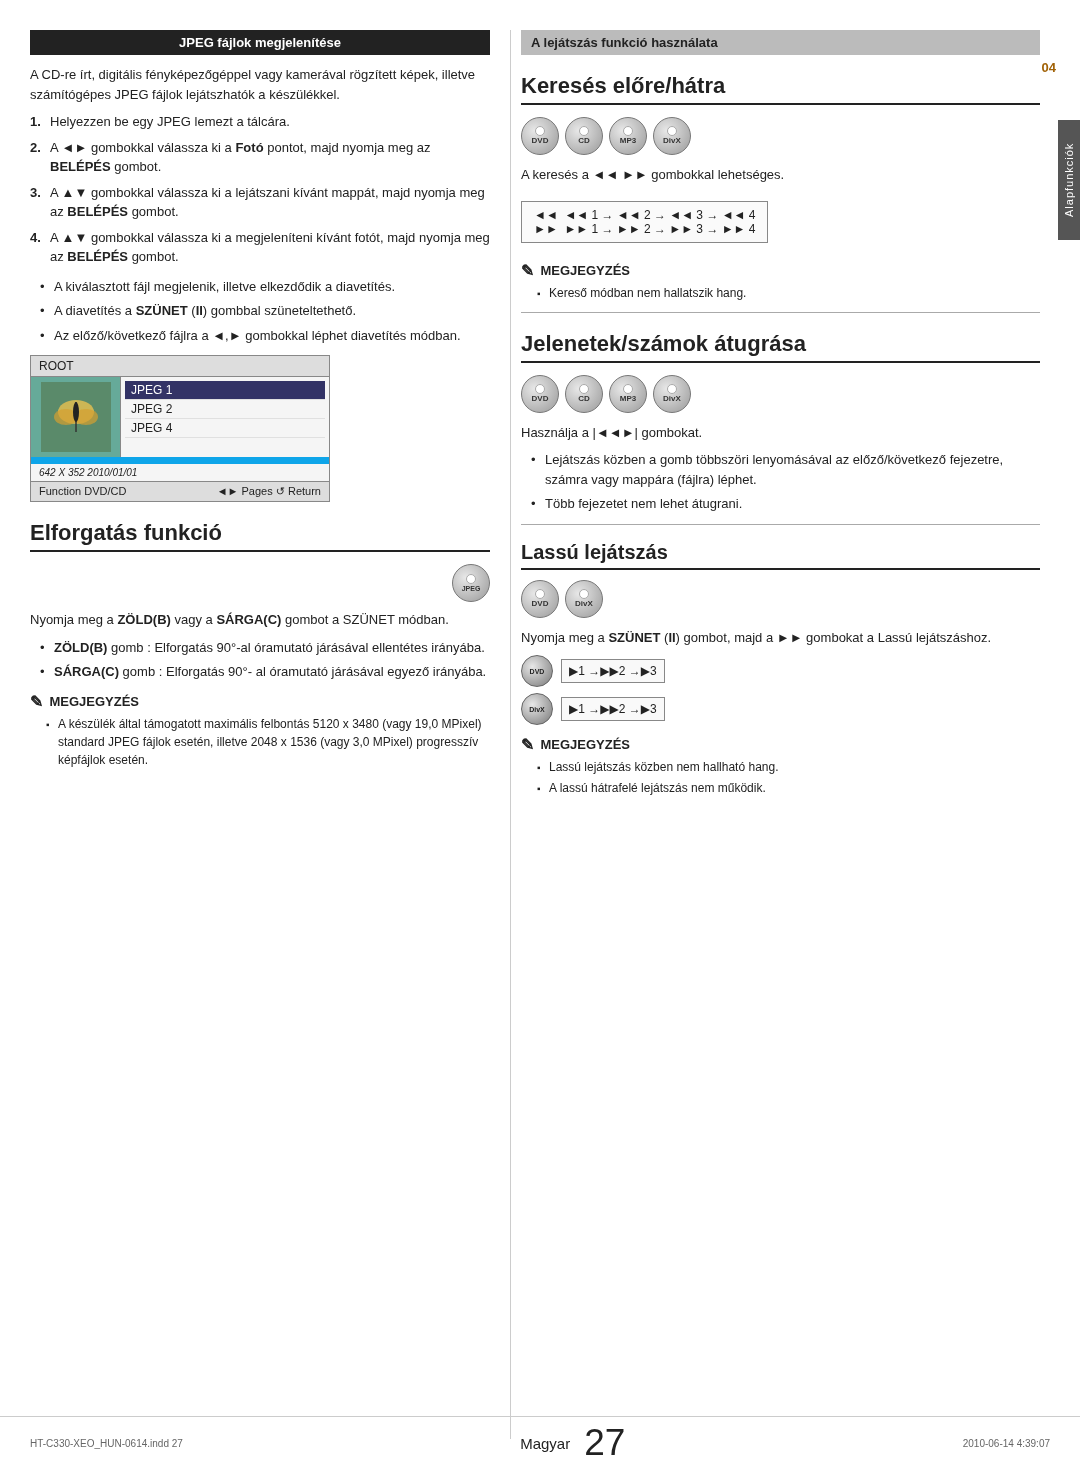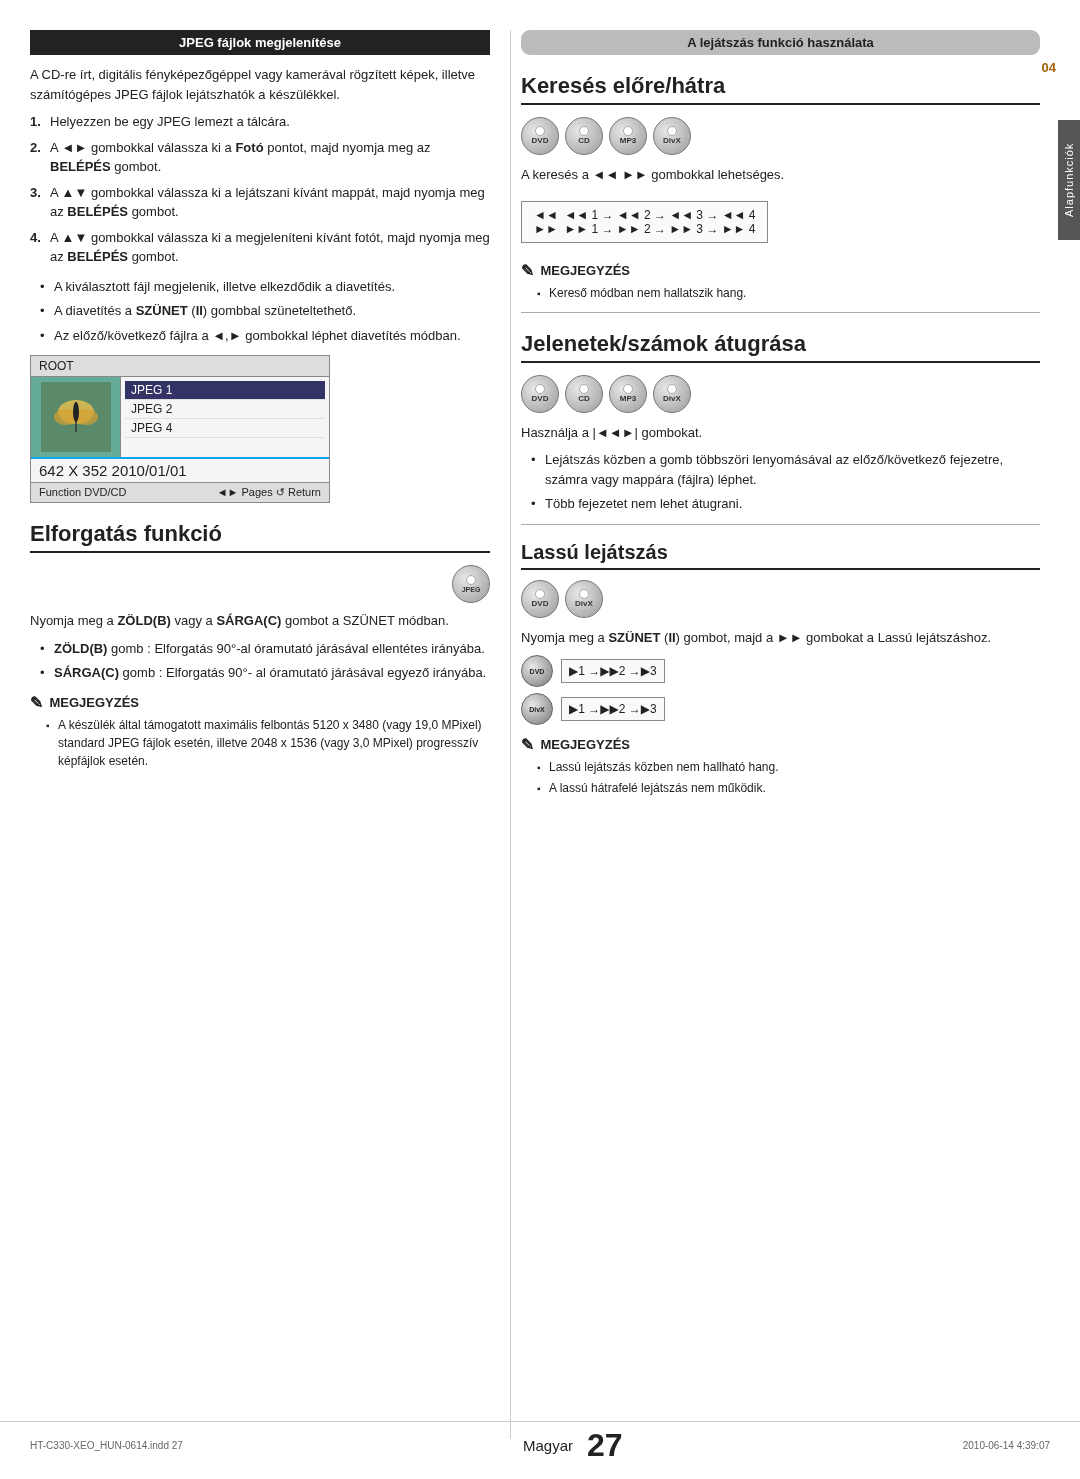--- a/index.html
+++ b/index.html
@@ -58,26 +58,24 @@
       text-align: center;
       padding: 5px 10px;
       font-size: 13px;
       font-weight: bold;
       margin-bottom: 10px;
     }
 
     .section-header-gray {
       background: #bbb;
       color: #222;
-      text-align: center;
       padding: 5px 10px;
       font-size: 13px;
       font-weight: bold;
       margin-bottom: 10px;
-      border-radius: 9px;
     }
 
     
     .main-title {
       font-size: 22px;
       font-weight: bold;
       margin-bottom: 12px;
       margin-top: 18px;
       border-bottom: 2px solid #222;
       padding-bottom: 4px;
@@ -145,25 +143,26 @@
       flex: 1;
       padding: 4px;
     }
     .fb-file-item {
       padding: 2px 6px;
       font-size: 12px;
       border-bottom: 1px solid #e0e0e0;
     }
     .fb-file-item.selected { background: #336; color: #fff; }
     .fb-info {
-      border-top: 2px solid #0ea5e9;
+      border-top: 7px solid #0ea5e9;
       padding: 3px 8px;
-      font-size: 15px;
+      font-size: 10px;
       display: flex;
       gap: 10px;
+      font-style: italic;
     }
     .fb-footer {
       background: #ddd;
       padding: 3px 8px;
       font-size: 11px;
       border-top: 1px solid #888;
       display: flex;
       justify-content: space-between;
     }
 
@@ -257,22 +256,22 @@
       right: 0;
       display: flex;
       justify-content: space-between;
       align-items: center;
       padding: 5px 30px;
       border-top: 1px solid #ccc;
       font-size: 10px;
       color: #666;
     }
     .page-num {
-      font-size: 32px;
-      font-weight: bold;
+      font-size: 37px;
+      font-weight: normal;
       color: #222;
     }
     .page-lang {
       font-size: 15px;
       font-weight: normal;
       color: #222;
       margin-right: 6px;
     }
     .page-num-area {
       display: flex;

